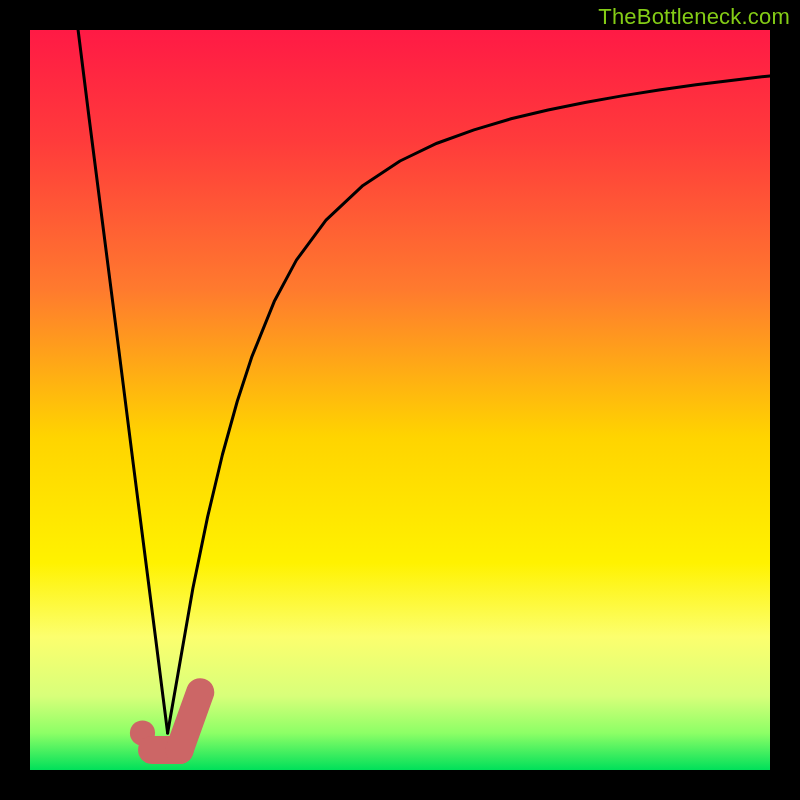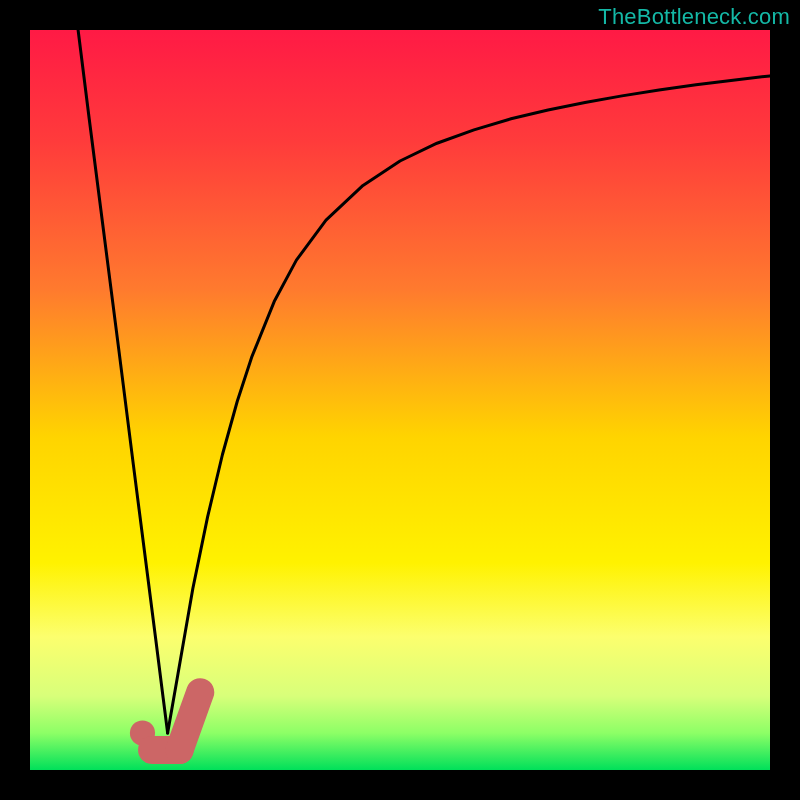--- a/index.html
+++ b/index.html
@@ -15,21 +15,21 @@
     left: 0;
     top: 0;
     width: 800px;
     height: 800px;
     background: #000;
   }
   .watermark {
     position: absolute;
     top: 4px;
     right: 10px;
-    color: #14b8a6;
+    color: #84cc16;
     font-family: Arial, Helvetica, sans-serif;
     font-size: 22px;
     letter-spacing: 0.2px;
     user-select: none;
   }
   svg {
     position: absolute;
     left: 30px;
     top: 30px;
   }

